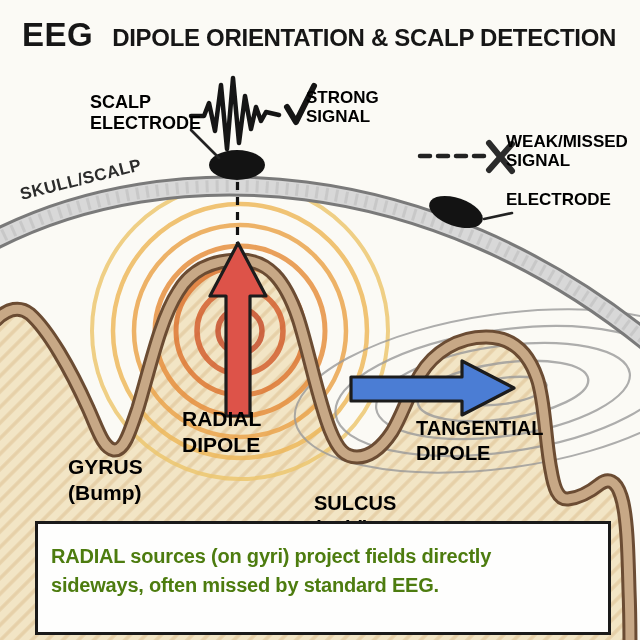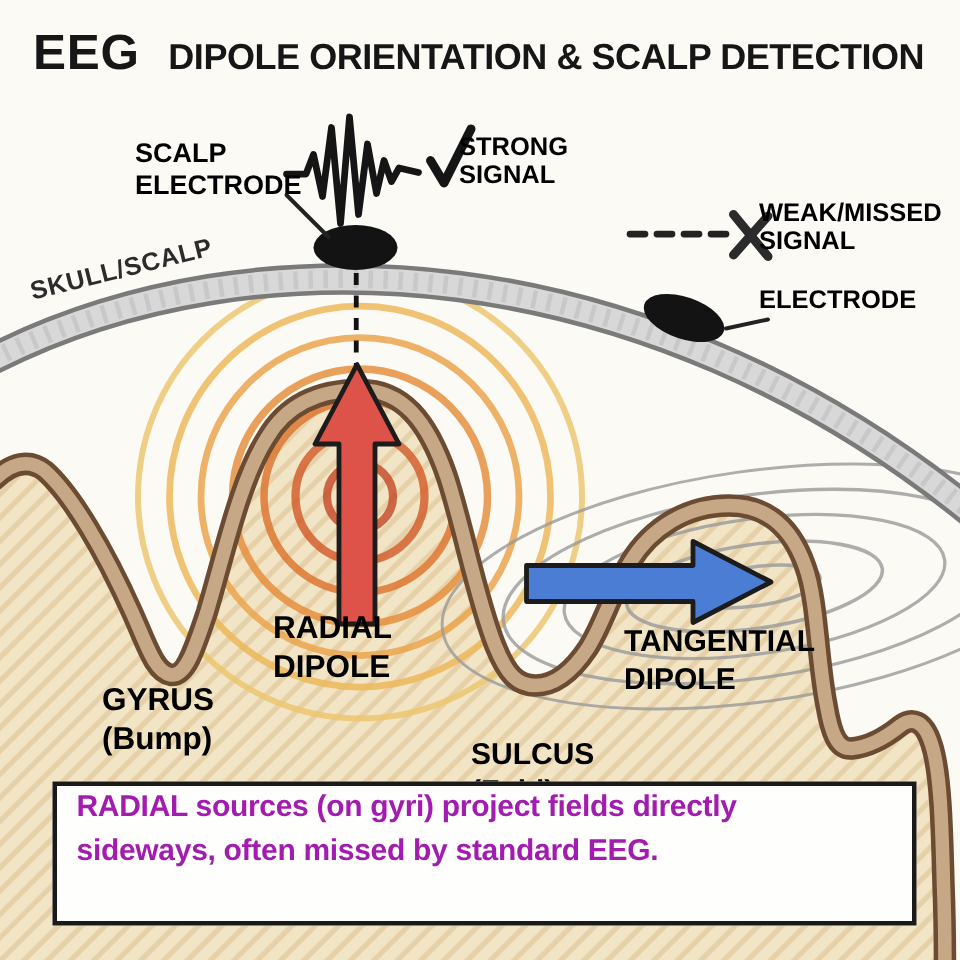--- a/index.html
+++ b/index.html
@@ -24,22 +24,22 @@
   #strong-signal-label{left:306px;top:88px;width:84px;font-size:17px;line-height:1.12;}
   #weak-signal-label{left:506px;top:132px;width:132px;font-size:17px;line-height:1.12;}
   #missed-electrode-label{left:506px;top:190px;width:120px;font-size:17px;line-height:1.12;}
   #radial-label{left:182px;top:406px;width:112px;font-size:21px;line-height:1.25;}
   #tangential-label{left:416px;top:416px;width:138px;font-size:20px;line-height:1.25;}
   #gyrus-label{left:68px;top:454px;width:114px;font-size:21px;line-height:1.25;}
   #sulcus-label{left:314px;top:470px;width:102px;font-size:20px;line-height:1.25;margin-top:21px;}
   #caption-box{
     position:absolute;left:35px;top:521px;width:544px;height:90px;
     background:#fefefd;border:3.5px solid #1a1a1a;
-    padding:0 13px 0 13px;
-    font-size:20px;font-weight:bold;line-height:1.47;color:#a21caf;
+    padding:18px 13px 0 13px;
+    font-size:20px;font-weight:bold;line-height:1.47;color:#4d7c0f;
     letter-spacing:-0.2px;
   }
   #caption-box .ln{display:block;white-space:nowrap;}
 </style>
 </head>
 <body>
 
 <div id="canvas">
 
   <svg id="scene" viewBox="0 0 640 640" xmlns="http://www.w3.org/2000/svg">

